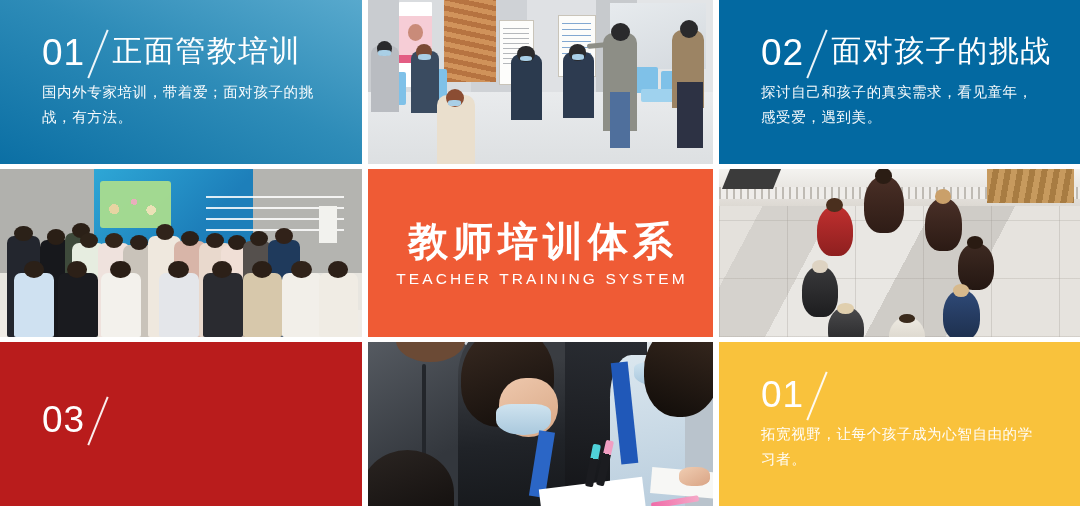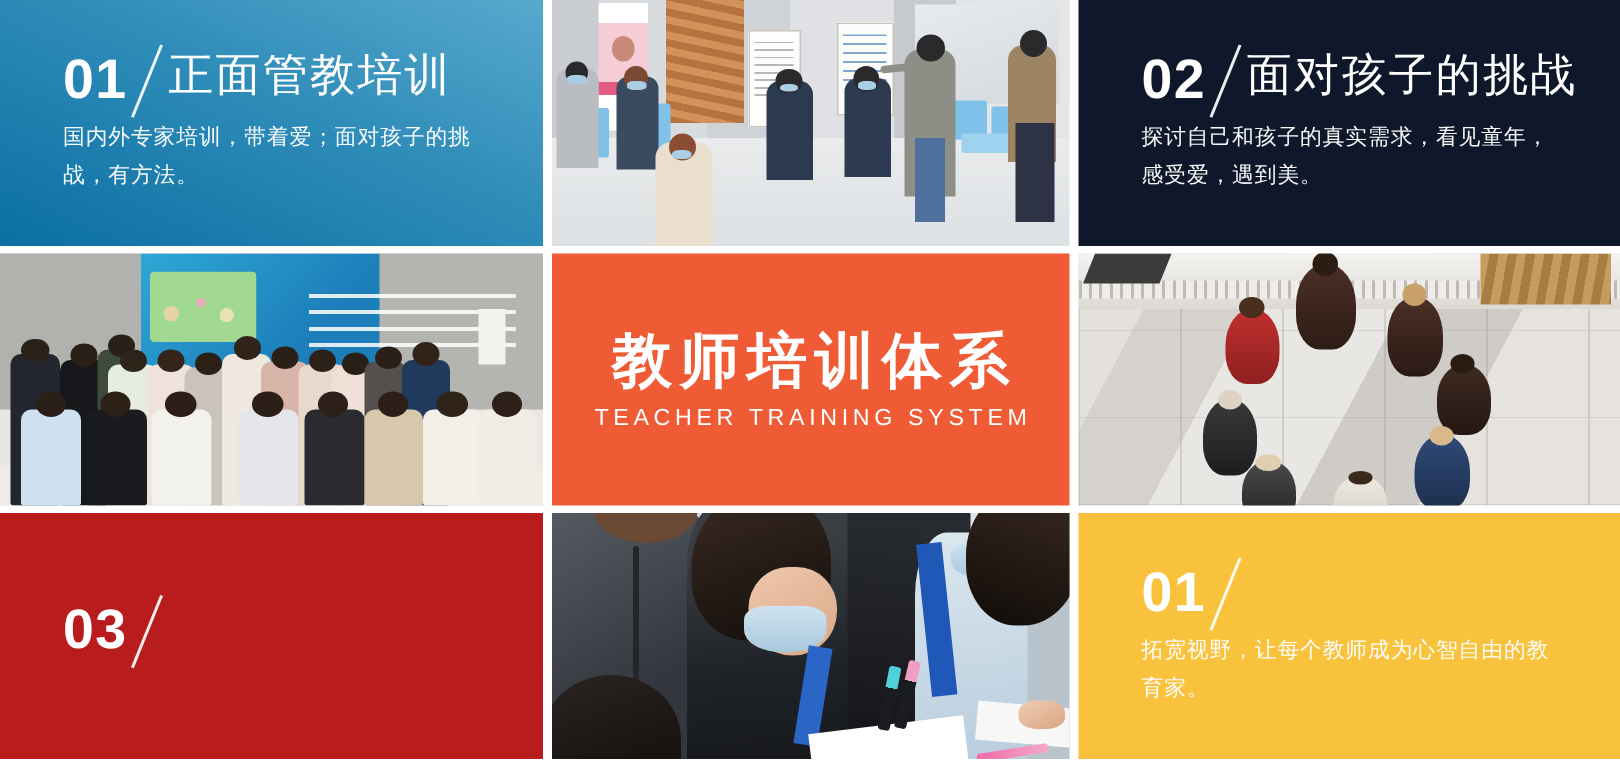--- a/index.html
+++ b/index.html
@@ -41,21 +41,21 @@
   .tile-head {
     display: flex;
     align-items: flex-start;
     color: #ffffff;
     white-space: nowrap;
     margin-bottom: 7px;
   }
   .tile-num {
     font-size: 37px;
     line-height: 1;
-    font-weight: 700;
+    font-weight: 400;
     letter-spacing: 1px;
     color: #ffffff;
   }
   .tile-slash {
     position: relative;
     width: 26px;
     height: 44px;
     flex: none;
     margin: -5px 0 0 1px;
   }
@@ -80,21 +80,21 @@
   .tile-desc {
     font-size: 14.5px;
     line-height: 1.72;
     letter-spacing: 0.6px;
     color: rgba(255,255,255,0.97);
     max-width: 282px;
   }
 
   
   .tile-01 { background: linear-gradient(to top right, #0b6fa4 0%, #2e8cb8 55%, #58a9cd 100%); }
-  .tile-02 { background: #0f172a; }
+  .tile-02 { background: #0369a1; }
   .tile-03 { background: #b91c1c; }
   .tile-04 { background: #f9c23c; }
 
   
   .brand {
     background: #ef5b35;
     display: flex;
     flex-direction: column;
     align-items: center;
     justify-content: center;
@@ -454,16 +454,16 @@
     <div class="layer pen3"></div>
     <div class="layer hand"></div>
     <div class="layer headBL"></div>
   </div>
 
   <div class="cell txt-tile tile-04">
     <div class="tile-head">
       <span class="tile-num">01</span>
       <span class="tile-slash"></span>
     </div>
-    <div class="tile-desc">拓宽视野，让每个教师成为心智自由的教育家。</div>
+    <div class="tile-desc">拓宽视野，让每个孩子成为心智自由的学习者。</div>
   </div>
 
 </div>
 
 </body></html>

